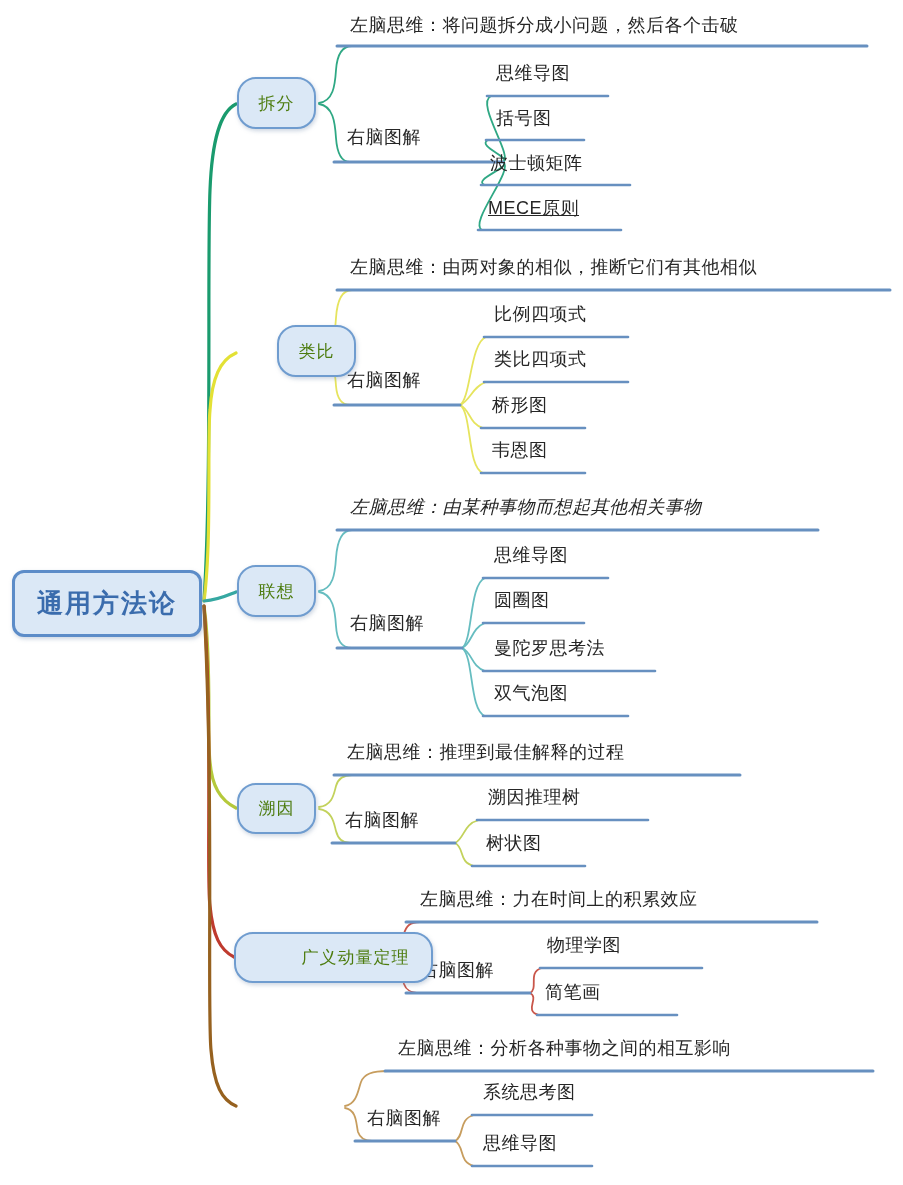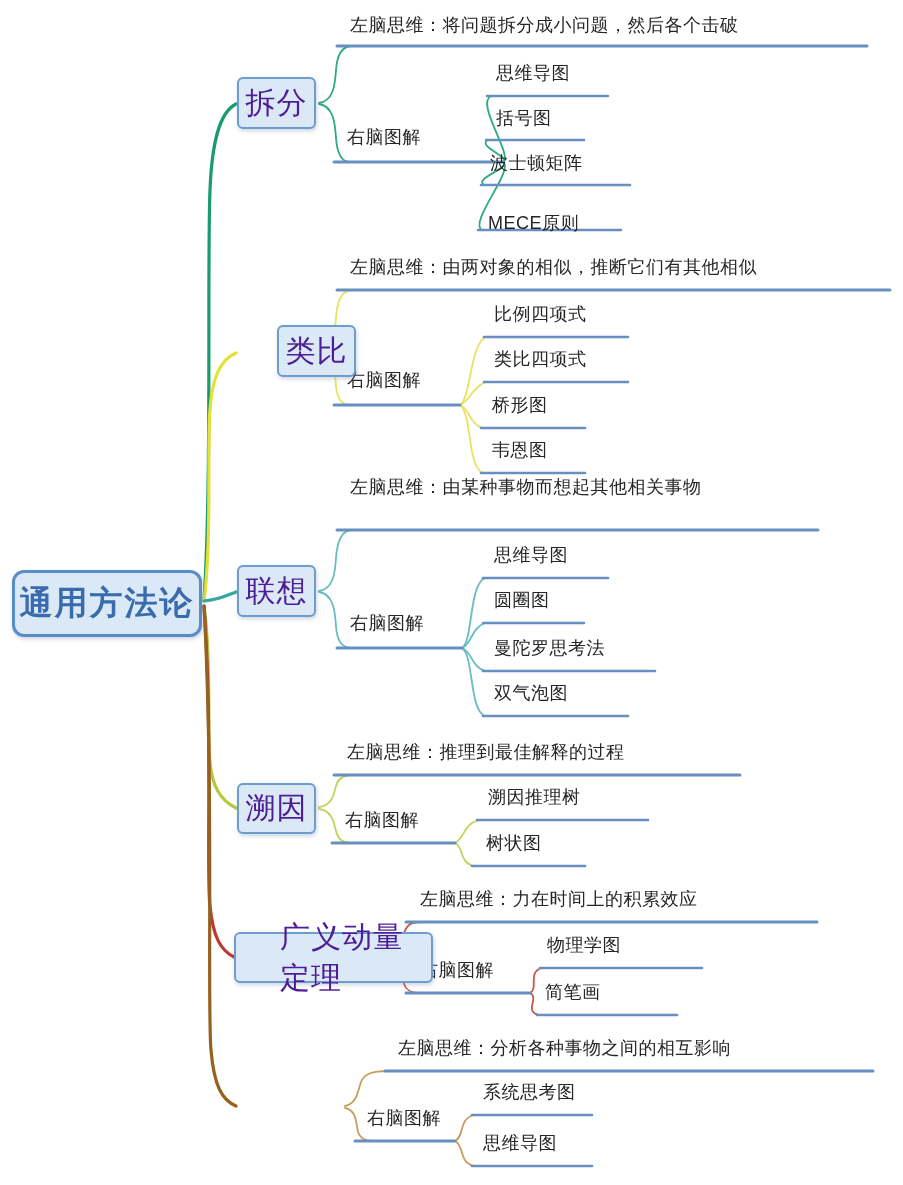--- a/index.html
+++ b/index.html
@@ -7,27 +7,27 @@
     position:relative;width:903px;height:1185px;background:#ffffff;
     font-family:"Liberation Sans", sans-serif;overflow:hidden;
   }
   .stage svg{position:absolute;left:0;top:0;z-index:1;}
   .lbl{
     position:absolute;white-space:nowrap;z-index:2;
     font-size:18px;line-height:1.05;color:#262626;letter-spacing:.5px;
   }
   .topic-node{
     position:absolute;z-index:3;display:flex;align-items:center;justify-content:center;
-    background:#dbe8f6;border:2.5px solid #6f9ccf;border-radius:6px;
-    color:#4c1d95;font-size:30px;letter-spacing:1px;
+    background:#dbe8f6;border:2.5px solid #6f9ccf;border-radius:19px;
+    color:#4d7c0f;font-size:17px;letter-spacing:1px;
     box-shadow:1px 2px 4px rgba(110,135,170,.35);
   }
   .center-node{
     border-width:3.5px;border-color:#5c8cc8;border-radius:12px;
-    font-weight:bold;font-size:33px;color:#3a6cad;letter-spacing:2px;
+    font-weight:bold;font-size:26px;color:#3a6cad;letter-spacing:2px;
   }
 </style>
 </head>
 <body>
 
 <div class="stage">
 
   <svg width="903" height="1185" viewBox="0 0 903 1185">
 
     <g fill="none" stroke-linecap="round">
@@ -133,30 +133,30 @@
     </div>
   <div class="topic-node" style="left:234px;top:932px;width:151px;height:47px;padding-left:44px;">
     <span>广义动量定理</span>
     </div>
 
   <div class="lbl" style="left:350px;top:16px;">左脑思维：将问题拆分成小问题，然后各个击破</div>
   <div class="lbl" style="left:347px;top:128px;">右脑图解</div>
   <div class="lbl" style="left:496px;top:64px;">思维导图</div>
   <div class="lbl" style="left:496px;top:109px;">括号图</div>
   <div class="lbl" style="left:490px;top:154px;">波士顿矩阵</div>
-  <div class="lbl" style="left:488px;top:214px;">MECE原则</div>
+  <div class="lbl" style="left:488px;top:199px;text-decoration:underline;">MECE原则</div>
 
   <div class="lbl" style="left:350px;top:258px;">左脑思维：由两对象的相似，推断它们有其他相似</div>
   <div class="lbl" style="left:347px;top:371px;">右脑图解</div>
   <div class="lbl" style="left:494px;top:305px;">比例四项式</div>
   <div class="lbl" style="left:494px;top:350px;">类比四项式</div>
   <div class="lbl" style="left:492px;top:396px;">桥形图</div>
   <div class="lbl" style="left:492px;top:441px;">韦恩图</div>
 
-  <div class="lbl" style="left:350px;top:478px;">左脑思维：由某种事物而想起其他相关事物</div>
+  <div class="lbl" style="left:350px;top:498px;font-style:italic;">左脑思维：由某种事物而想起其他相关事物</div>
   <div class="lbl" style="left:350px;top:614px;">右脑图解</div>
   <div class="lbl" style="left:494px;top:546px;">思维导图</div>
   <div class="lbl" style="left:494px;top:591px;">圆圈图</div>
   <div class="lbl" style="left:494px;top:639px;">曼陀罗思考法</div>
   <div class="lbl" style="left:494px;top:684px;">双气泡图</div>
 
   <div class="lbl" style="left:347px;top:743px;">左脑思维：推理到最佳解释的过程</div>
   <div class="lbl" style="left:345px;top:811px;">右脑图解</div>
   <div class="lbl" style="left:488px;top:788px;font-family:Liberation Serif, serif;">溯因推理树</div>
   <div class="lbl" style="left:486px;top:834px;">树状图</div>

